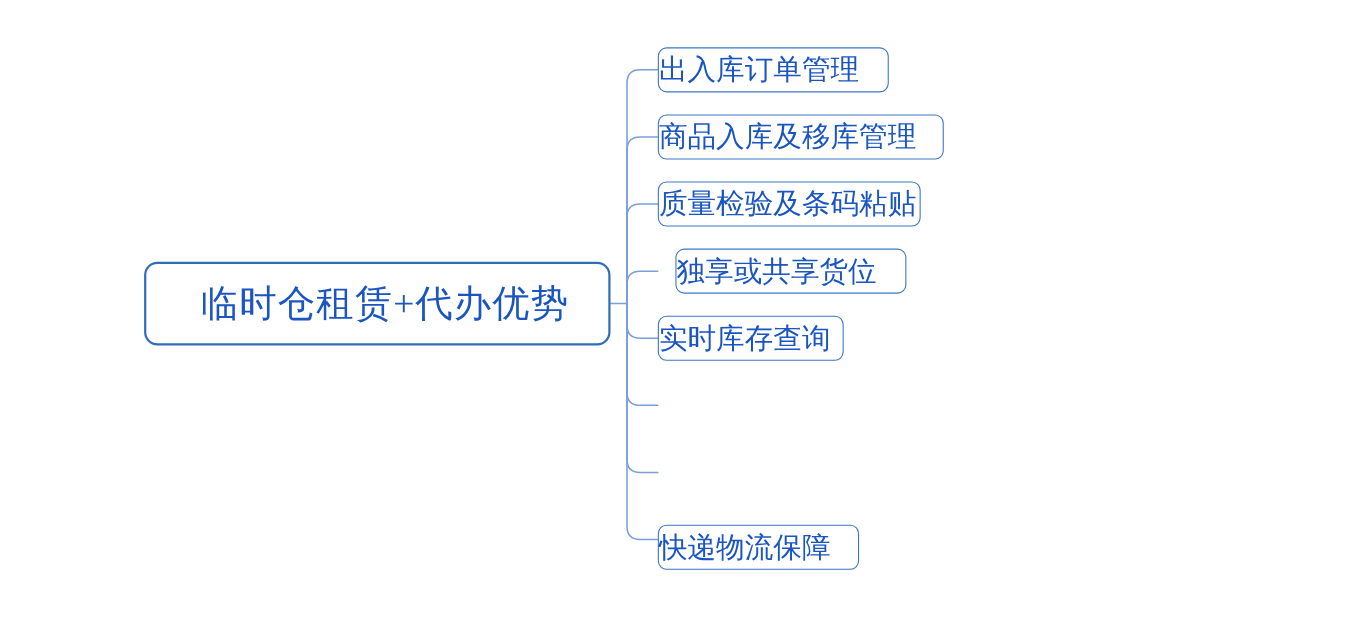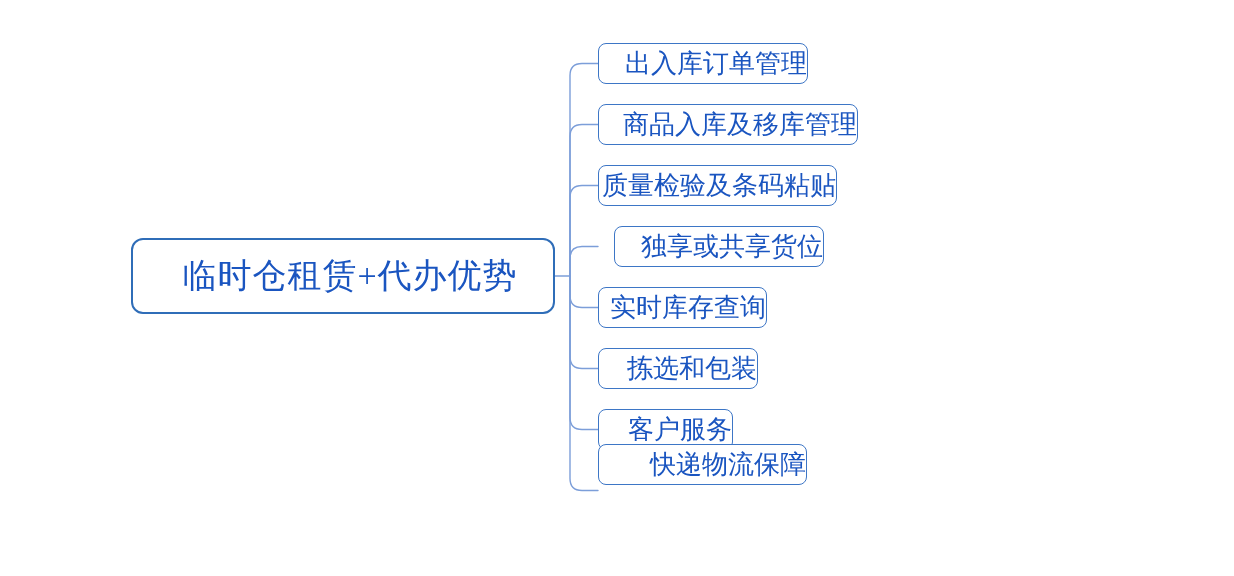--- a/index.html
+++ b/index.html
@@ -49,21 +49,21 @@
     font-size:34px;
     white-space:nowrap;
     letter-spacing:1px;
   }
   .child-node{
     position:absolute;
     left:598px;height:41px;
     border:1.5px solid var(--node-border);
     border-radius:8px;
     background:var(--bg);
-    display:flex;align-items:center;justify-content:flex-end;
+    display:flex;align-items:center;justify-content:flex-start;
     box-sizing:border-box;
     cursor:default;
   }
   .child-node .node-label{
     color:var(--node-text);
     font-size:26px;
     white-space:nowrap;
   }
 </style>
 </head>
@@ -95,23 +95,17 @@
   </div>
   <div class="child-node" style="top:165px;width:239px;">
     <span class="node-label">质量检验及条码粘贴</span>
   </div>
   <div class="child-node" style="top:226px;width:210px;margin-left:16px;">
     <span class="node-label">独享或共享货位</span>
   </div>
   <div class="child-node" style="top:287px;width:169px;">
     <span class="node-label">实时库存查询</span>
   </div>
-  <div class="child-node" style="top:348px;width:160px;">
-    <span class="node-label">拣选和包装</span>
-  </div>
-  <div class="child-node" style="top:409px;width:135px;">
-    <span class="node-label">客户服务</span>
-  </div>
-  <div class="child-node" style="top:444px;width:209px;">
+  <div class="child-node" style="top:477px;width:183px;">
     <span class="node-label">快递物流保障</span>
   </div>
 
 </div>
 
 </body></html>

